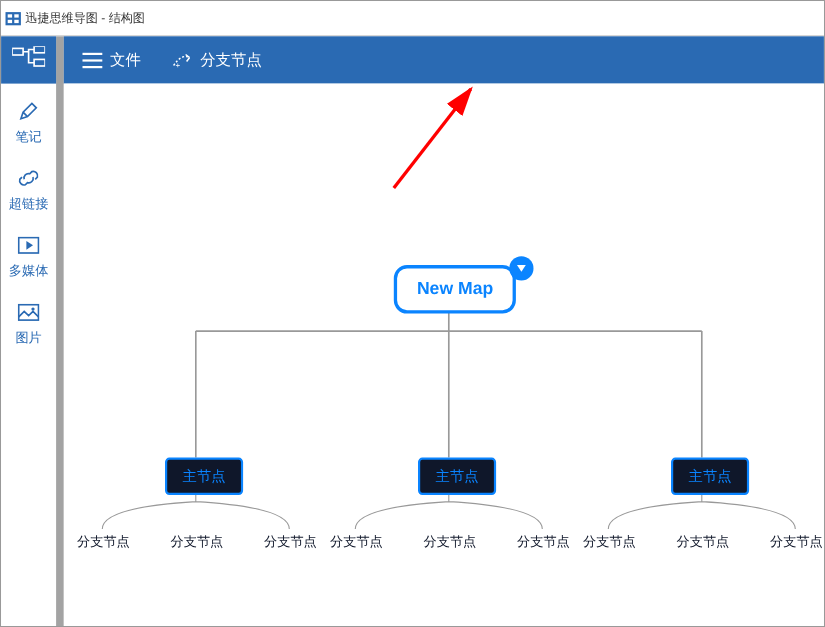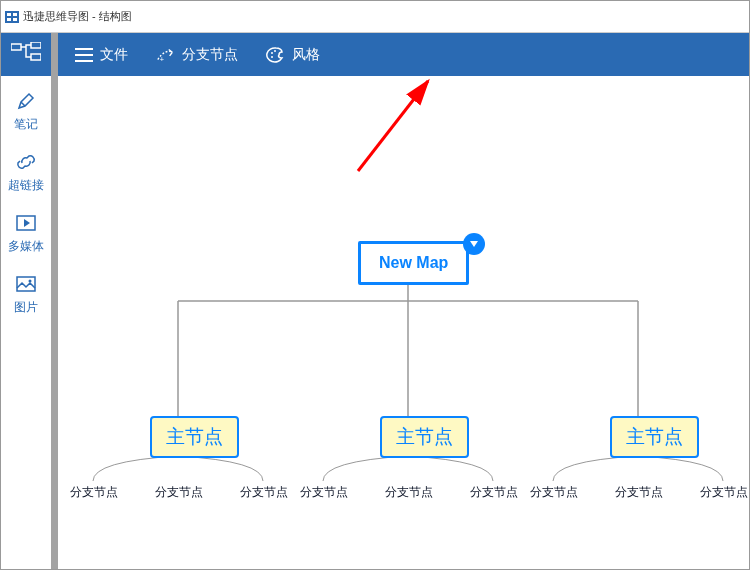--- a/index.html
+++ b/index.html
@@ -15,24 +15,24 @@
 .side-item { display: flex; flex-direction: column; align-items: center; color: #2a6ab3; font-size: 12px; cursor: pointer; gap: 4px; }
 .side-item .ic { width: 22px; height: 22px; display: flex; align-items: center; justify-content: center; }
 .maincol { flex: 1; display: flex; flex-direction: column; }
 .toolbar { height: 43px; background: #2a6ab3; display: flex; align-items: center; color: #fff; font-size: 14px; padding-left: 6px; gap: 8px; }
 .tb-item { display: flex; align-items: center; gap: 6px; padding: 4px 10px; cursor: pointer; }
 .tb-item .ic { width: 20px; height: 20px; display: flex; align-items: center; justify-content: center; }
 .hamburger { width: 18px; height: 14px; position: relative; }
 .hamburger span { position: absolute; left: 0; width: 18px; height: 2px; background: #fff; }
 .hamburger span:nth-child(1){top:0} .hamburger span:nth-child(2){top:6px} .hamburger span:nth-child(3){top:12px}
 .canvas { flex: 1; background: #fff; position: relative; overflow: hidden; }
-.root-node { position: absolute; left: 300px; top: 165px; padding: 10px 18px; border: 3px solid #0a84ff; border-radius: 2px; color: #0a84ff; font-weight: bold; font-size: 16px; background: #fff; }
+.root-node { position: absolute; left: 300px; top: 165px; padding: 10px 18px; border: 3px solid #0a84ff; border-radius: 12px; color: #0a84ff; font-weight: bold; font-size: 16px; background: #fff; }
 .root-badge { position: absolute; left: 405px; top: 157px; width: 22px; height: 22px; background: #0a84ff; border-radius: 50%; display: flex; align-items: center; justify-content: center; }
 .root-badge::after { content:""; width:0; height:0; border-left:4px solid transparent; border-right:4px solid transparent; border-top:6px solid #fff; }
-.main-node { position: absolute; padding: 6px 14px; border: 2px solid #0a84ff; border-radius: 4px; color: #0a84ff; font-size: 19px; background: #fef9c3; }
+.main-node { position: absolute; padding: 6px 14px; border: 2px solid #0a84ff; border-radius: 4px; color: #0a84ff; font-size: 13px; background: #0f172a; }
 .leaf { position: absolute; font-size: 12px; color: #0f172a; }
 .annotation-arrow { position: absolute; pointer-events: none; }
 svg.conn { position: absolute; pointer-events: none; }
 </style>
 </head>
 <body>
 
 <div class="titlebar">
   <span class="app-icon"></span>
   <span>迅捷思维导图 - 结构图</span>
@@ -102,31 +102,20 @@
       <div class="tb-item">
         <span class="ic">
             <svg width="22" height="18" viewBox="0 0 22 18">
               <path d="M2 14 Q10 2 18 6" fill="none" stroke="#fff" stroke-width="1.5" stroke-dasharray="2 2"></path>
               <path d="M18 6 L14 3 M18 6 L15 10" stroke="#fff" stroke-width="1.5"></path>
               <text x="4" y="17" font-size="8" fill="#fff">+</text>
             </svg>
           </span>
         <span>分支节点</span>
       </div>
-      <div class="tb-item">
-        <span class="ic">
-            <svg width="20" height="18" viewBox="0 0 20 18">
-              <path d="M10 2 A8 7 0 1 0 16 12 A3 2 0 0 1 13 9 A3 3 0 0 1 16 6 A6 4 0 0 0 10 2 Z" fill="none" stroke="#fff" stroke-width="1.5"></path>
-              <circle cx="6" cy="7" r="1" fill="#fff"></circle>
-              <circle cx="9" cy="5" r="1" fill="#fff"></circle>
-              <circle cx="6" cy="11" r="1" fill="#fff"></circle>
-            </svg>
-          </span>
-        <span>风格</span>
-      </div>
     </div>
 
     <div class="canvas">
 
       <svg class="conn" style="left:0;top:0" width="700" height="500">
         <path d="M350 204 V225 M120 225 H580 M120 225 V340 M350 225 V340 M580 225 V340" stroke="#999" stroke-width="1.5" fill="none"></path>
 
         <path d="M35 405 Q35 385 120 380 Q205 385 205 405 M120 370 V380" stroke="#999" fill="none"></path>
         <path d="M265 405 Q265 385 350 380 Q435 385 435 405 M350 370 V380" stroke="#999" fill="none"></path>
         <path d="M495 405 Q495 385 580 380 Q665 385 665 405 M580 370 V380" stroke="#999" fill="none"></path>

